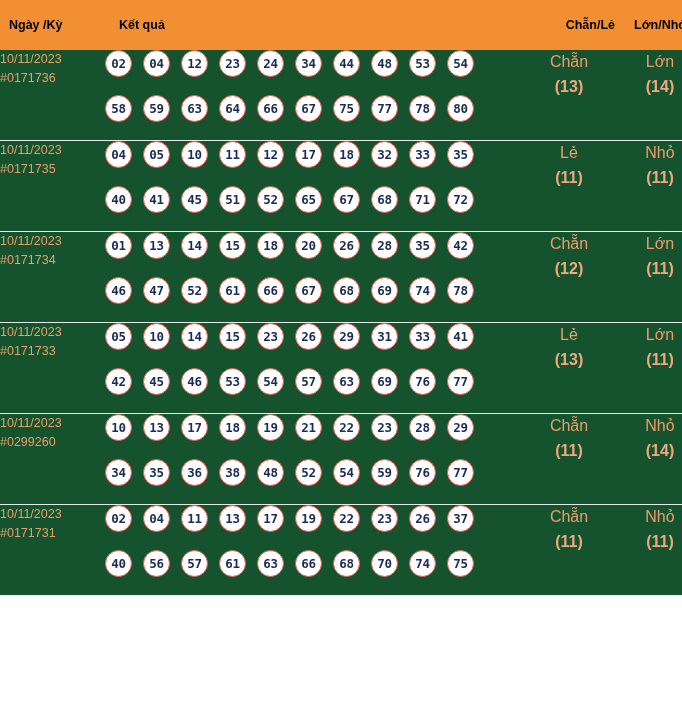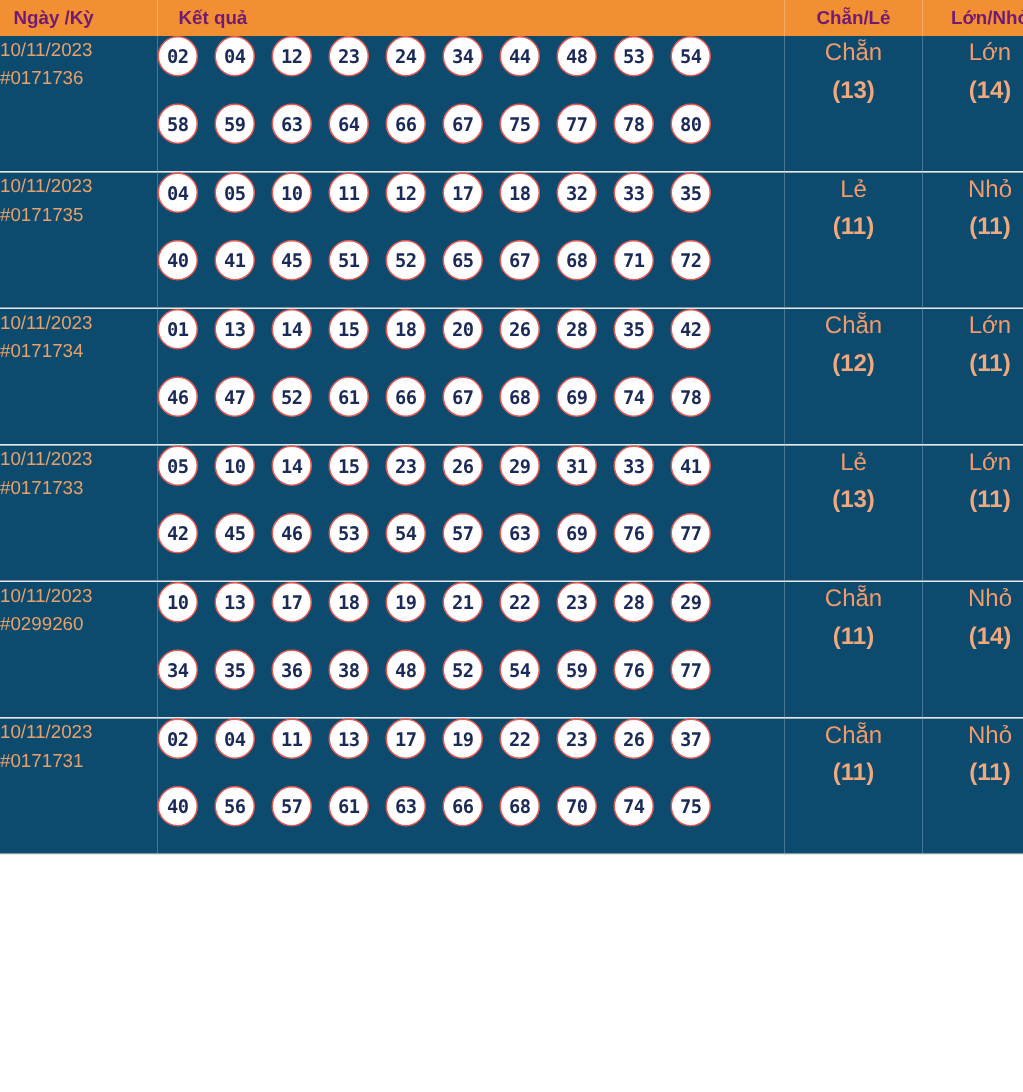--- a/index.html
+++ b/index.html
@@ -18,40 +18,40 @@
     width: 682px;
     border-collapse: collapse;
     table-layout: fixed;
   }
 
   
   .table-header {
     background: #f28f33;
   }
   .table-header th {
-    color: #701a75;
+    color: #000000;
     font-size: 12.5px;
     font-weight: bold;
     text-align: left;
     padding: 0;
-    height: 24px;
+    height: 50px;
     vertical-align: middle;
     white-space: nowrap;
   }
   th.col-date   { width: 96px;  padding-left: 9px; }
   th.col-result { width: 404px; padding-left: 14px; }
-  th.col-parity { width: 92px;  text-align: center; }
+  th.col-parity { width: 92px;  text-align: right; }
   th.col-size   { width: 90px;  text-align: center; }
 
   
   .result-row > td {
     border-bottom: 1px solid #e9e9e9;
     padding: 0;
     vertical-align: top;
-    background: #0c4a6e;
+    background: #14532d;
   }
   .result-row:last-child > td { border-bottom: 1px solid #e9e9e9; }
 
   .date-cell {
     padding: 13px 0 0 9px;
     line-height: 1.55;
   }
   .date-text, .draw-id {
     display: block;
     color: #e8a06a;

